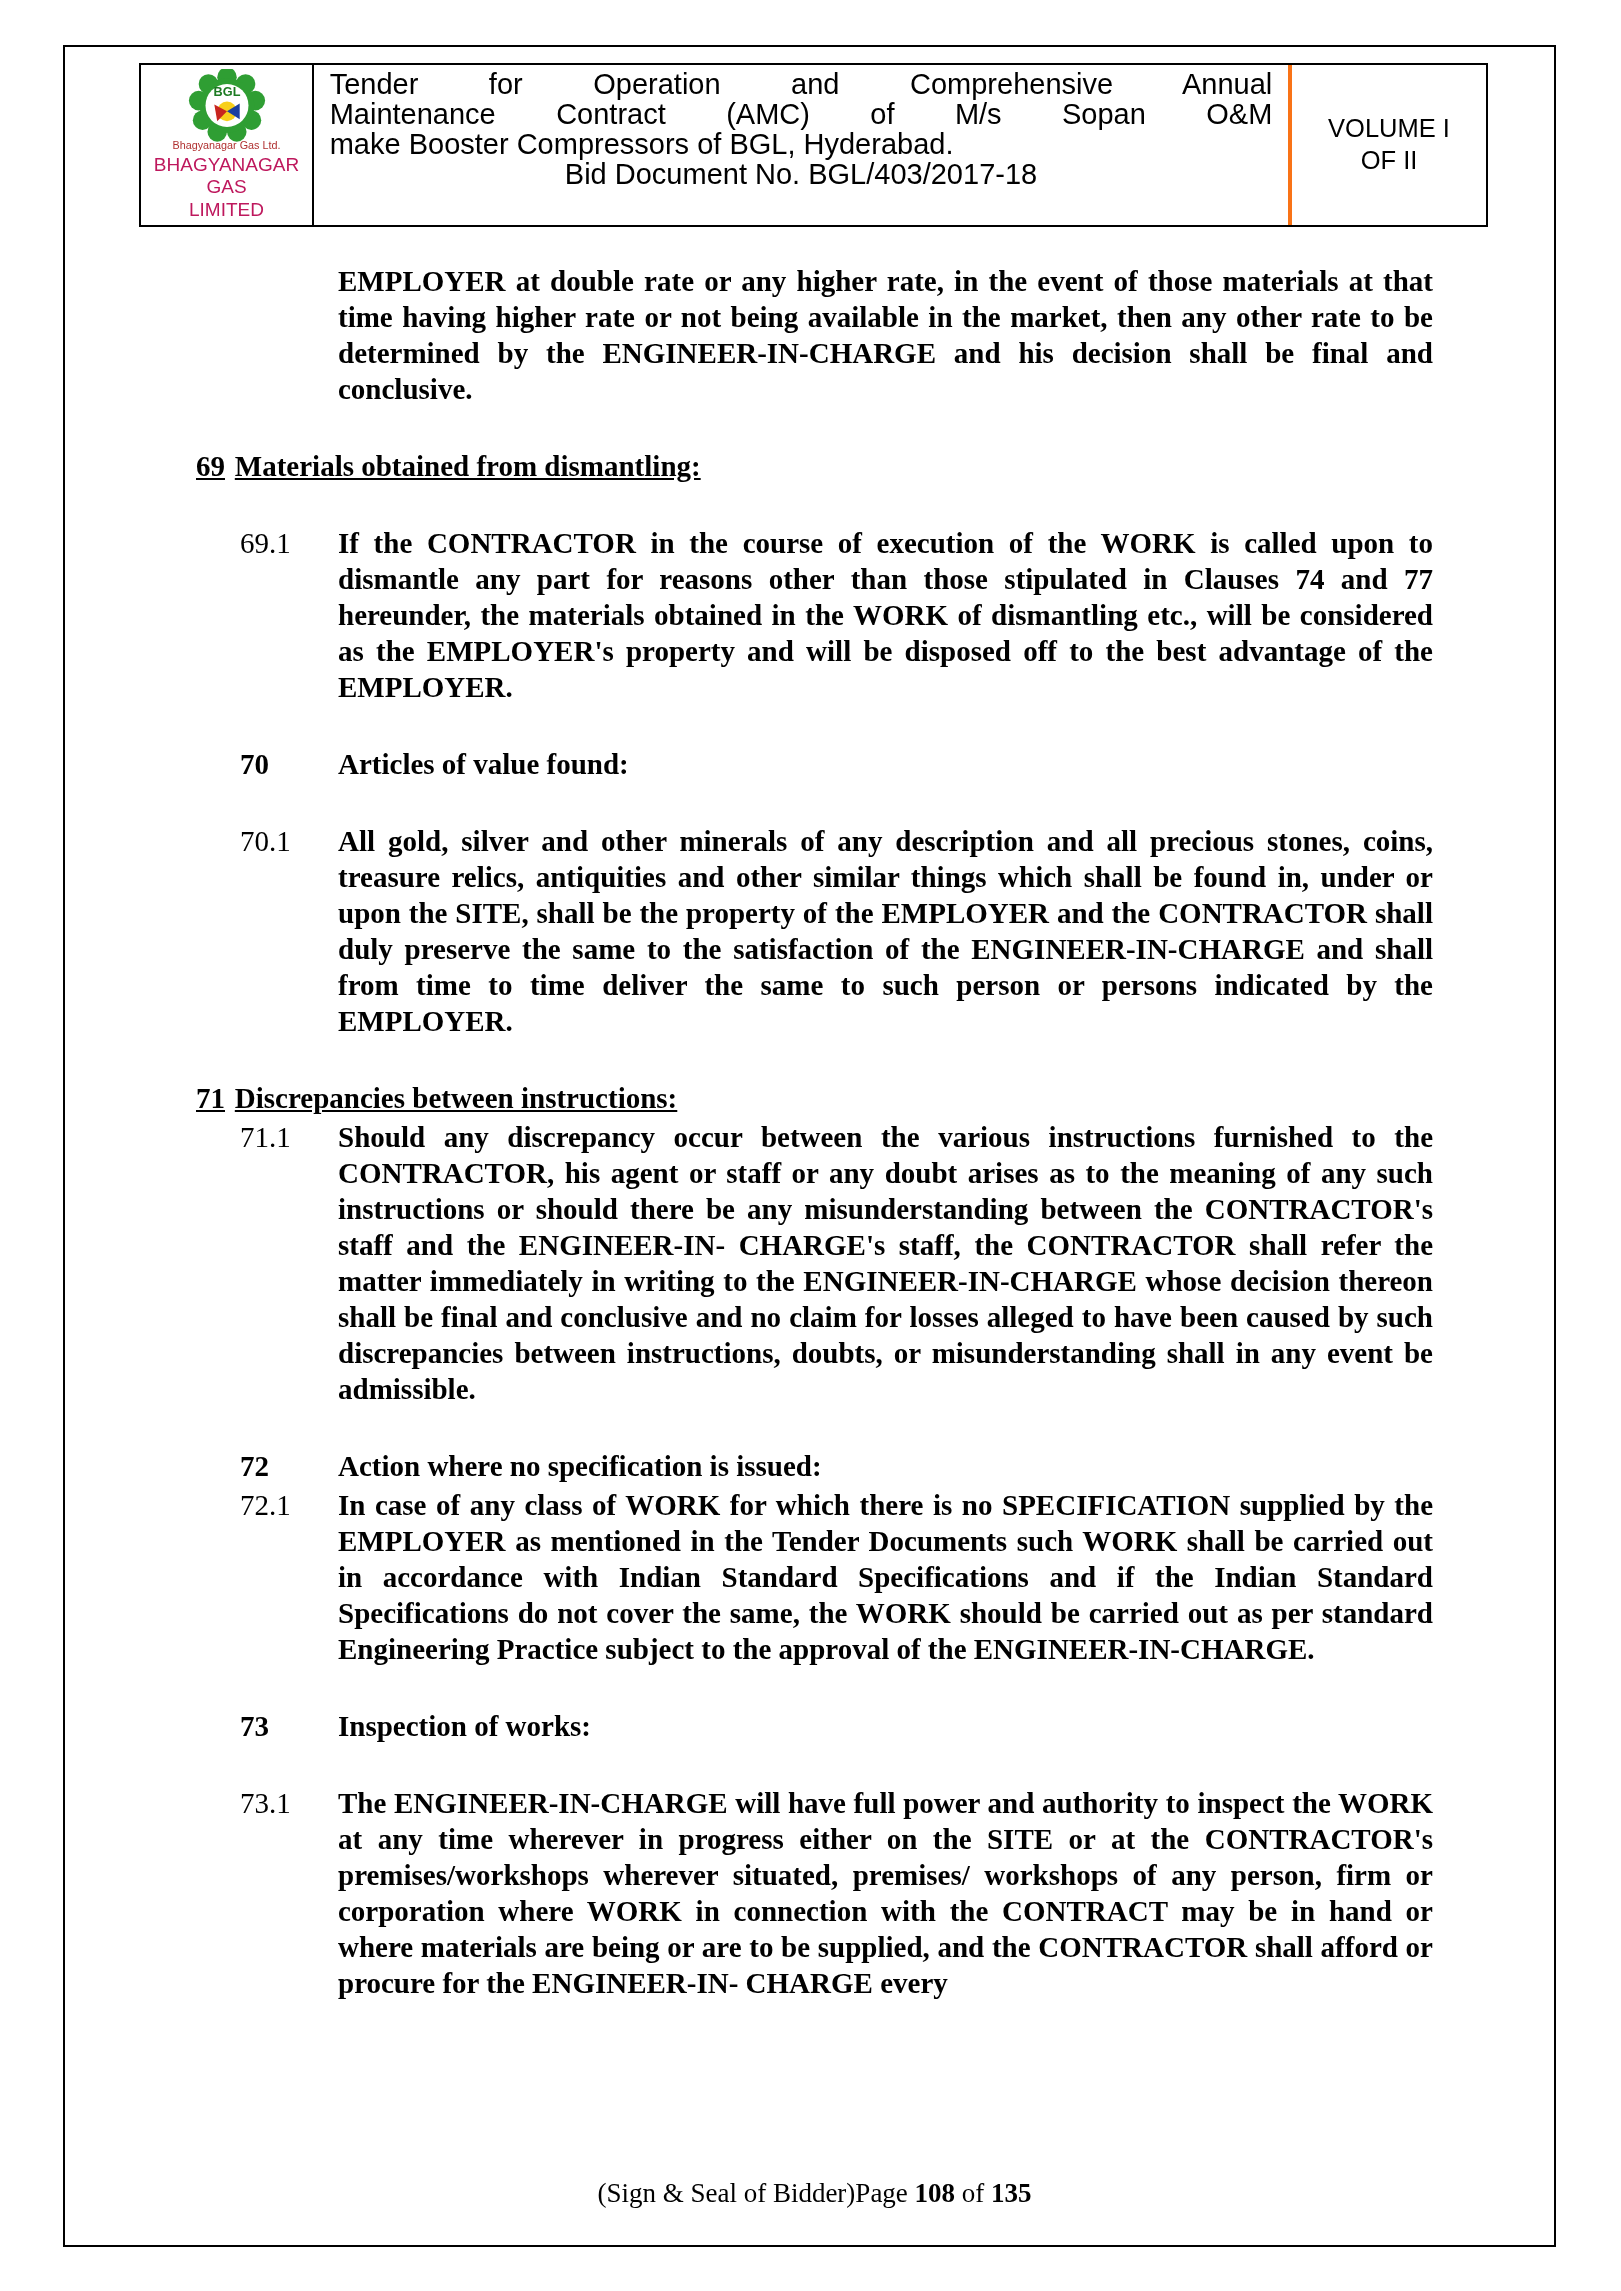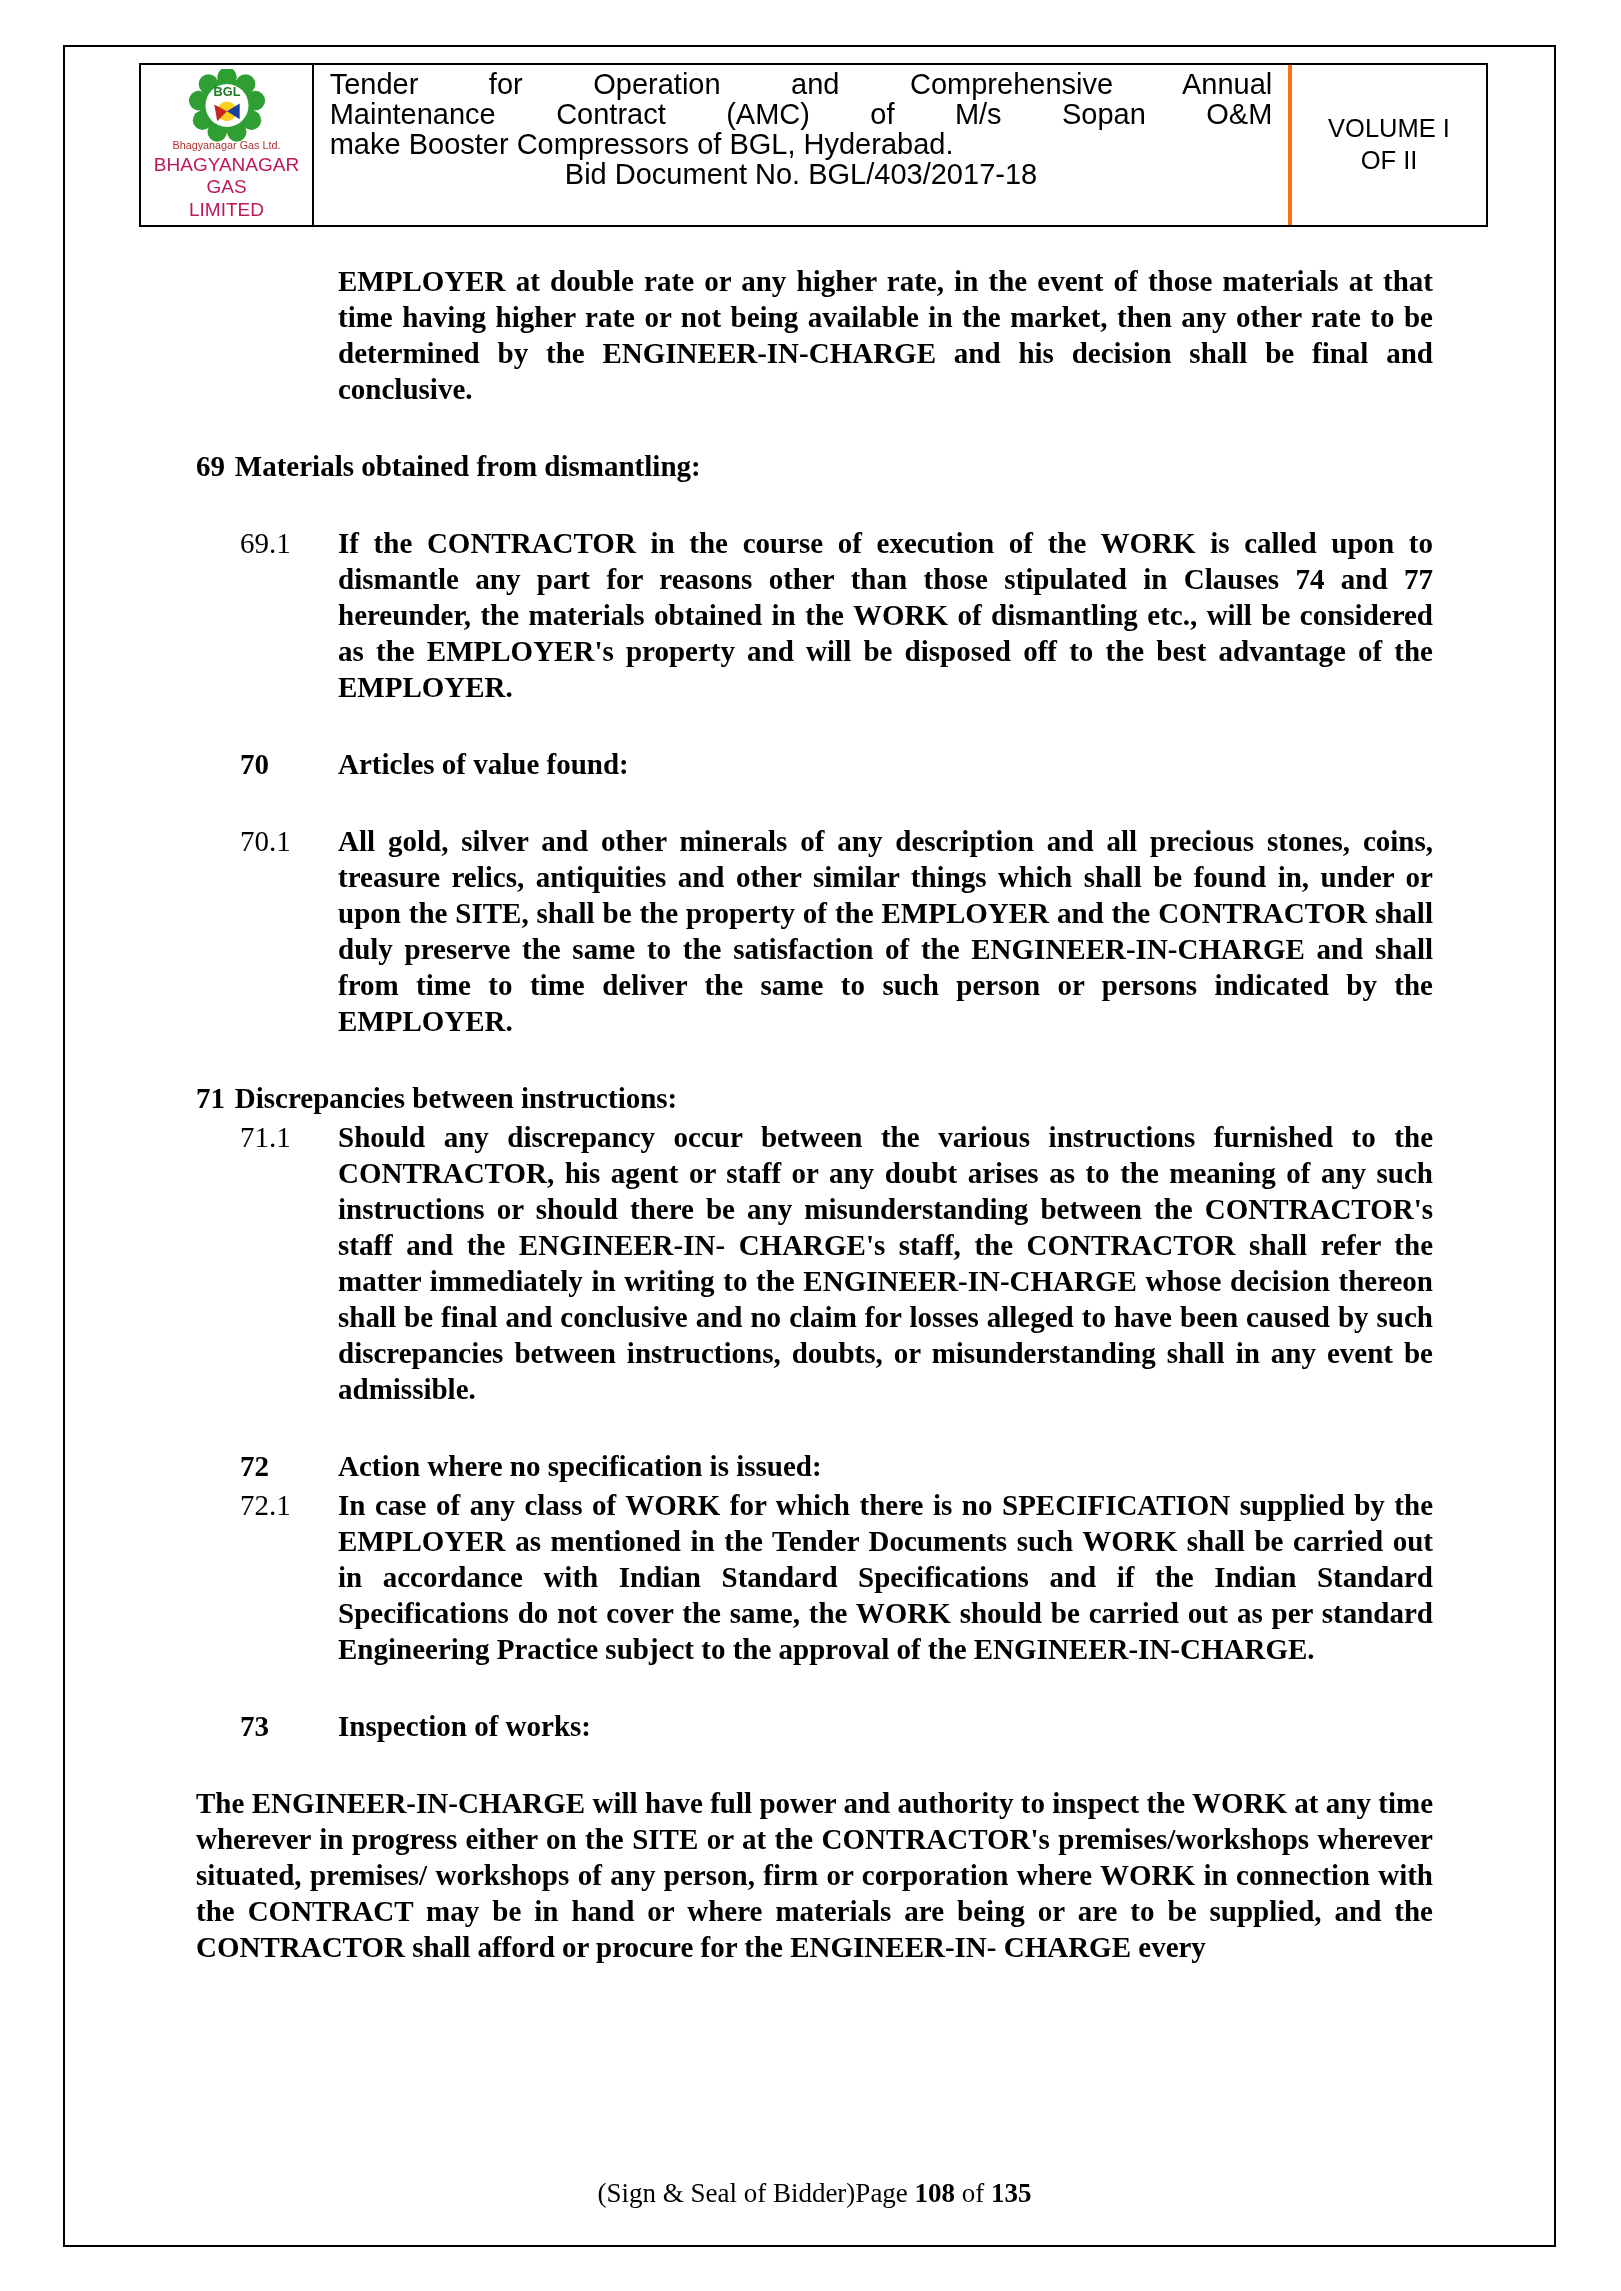--- a/index.html
+++ b/index.html
@@ -38,21 +38,21 @@
   }
   
   .content {
     position:absolute; left:196px; top:263px; width:1237px;
     font-size:29px; line-height:36px;
   }
   .para { display:flex; }
   .para .num { flex:0 0 98px; width:98px;margin-left:44px; }
   .para .text { flex:1 1 auto; text-align:justify;font-weight:bold; }
   .bold { font-weight:bold; }
-  .heading-inline { font-weight:bold; }
+  .heading-inline { font-weight:bold;text-decoration:underline; }
   .heading-inline .sn { margin-right:9.8px; }
   .mb-gap { margin-bottom:41px; }
   .mb-tight { margin-bottom:2.9px; }
   
   .footer {
     position:absolute; left:196px; right:188px; top:2178px;
     display:flex; justify-content:center; align-items:baseline;
     font-size:27px;
   }
   .footer b { font-weight:bold; }
@@ -142,20 +142,21 @@
   <div class="para mb-gap">
     <div class="num">72.1</div>
     <div class="text">In case of any class of WORK for which there is no SPECIFICATION supplied by the EMPLOYER as mentioned in the Tender Documents such WORK shall be carried out in accordance with Indian Standard Specifications and if the Indian Standard Specifications do not cover the same, the WORK should be carried out as per standard Engineering Practice subject to the approval of the ENGINEER-IN-CHARGE.</div>
   </div>
 
   <div class="para bold mb-gap">
     <div class="num">73</div>
     <div class="text" style="text-align:left">Inspection of works:</div>
   </div>
   <div class="para">
+    <div class="num">73.1</div>
     <div class="text">The ENGINEER-IN-CHARGE will have full power and authority to inspect the WORK at any time wherever in progress either on the SITE or at the CONTRACTOR's premises/workshops wherever situated, premises/ workshops of any person, firm or corporation where WORK in connection with the CONTRACT may be in hand or where materials are being or are to be supplied, and the CONTRACTOR shall afford or procure for the ENGINEER-IN- CHARGE every</div>
   </div>
 
 </div>
 
 <div class="footer">
   <span>(Sign &amp; Seal of Bidder)</span>
   <span>
     <span>Page</span>
     <b>108</b>

